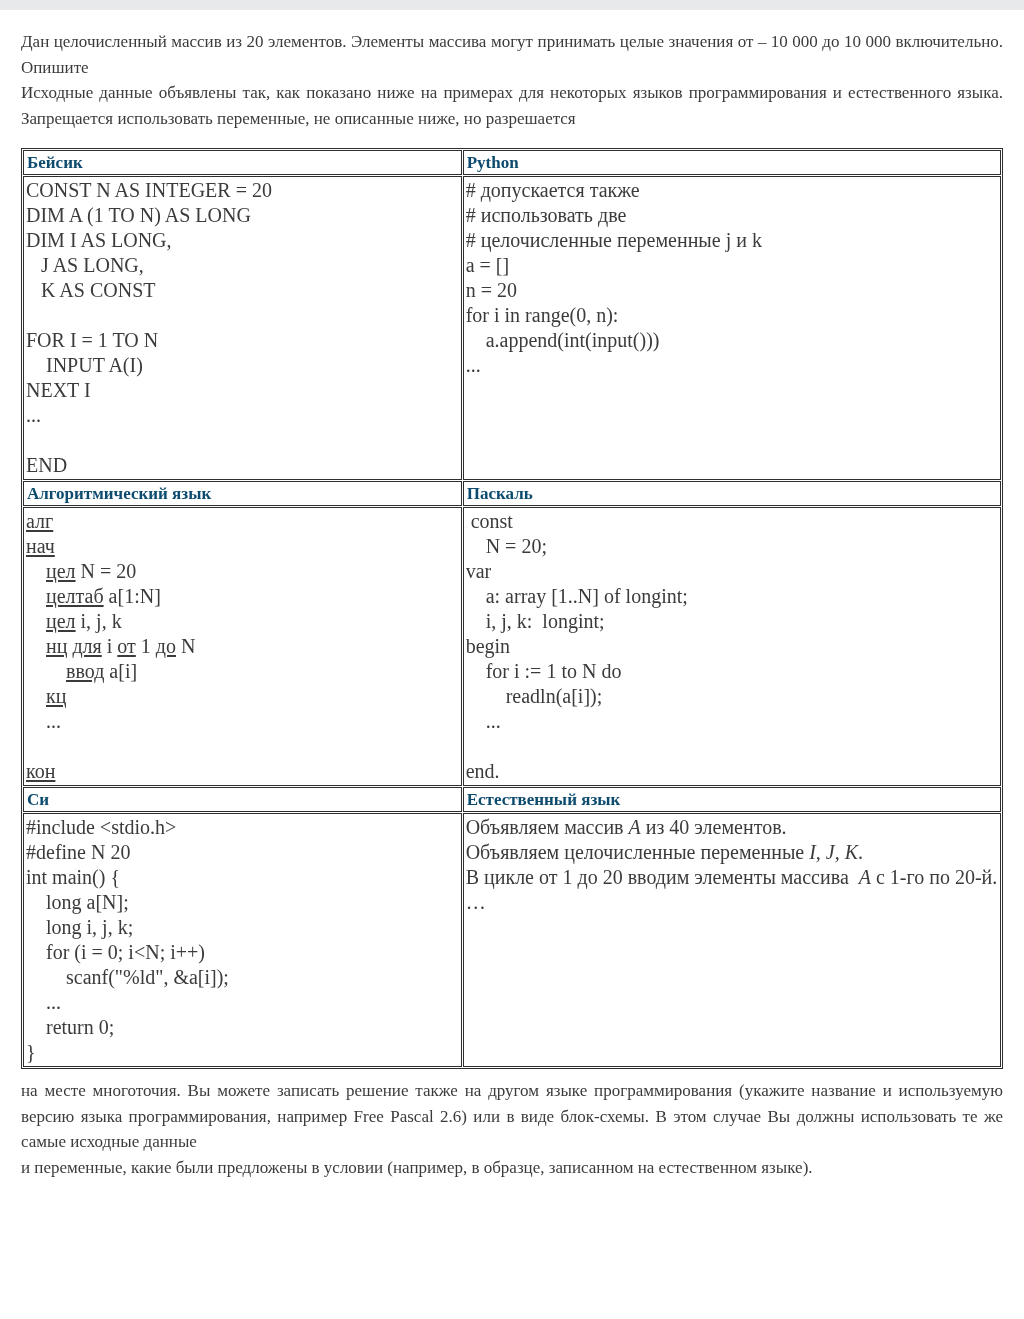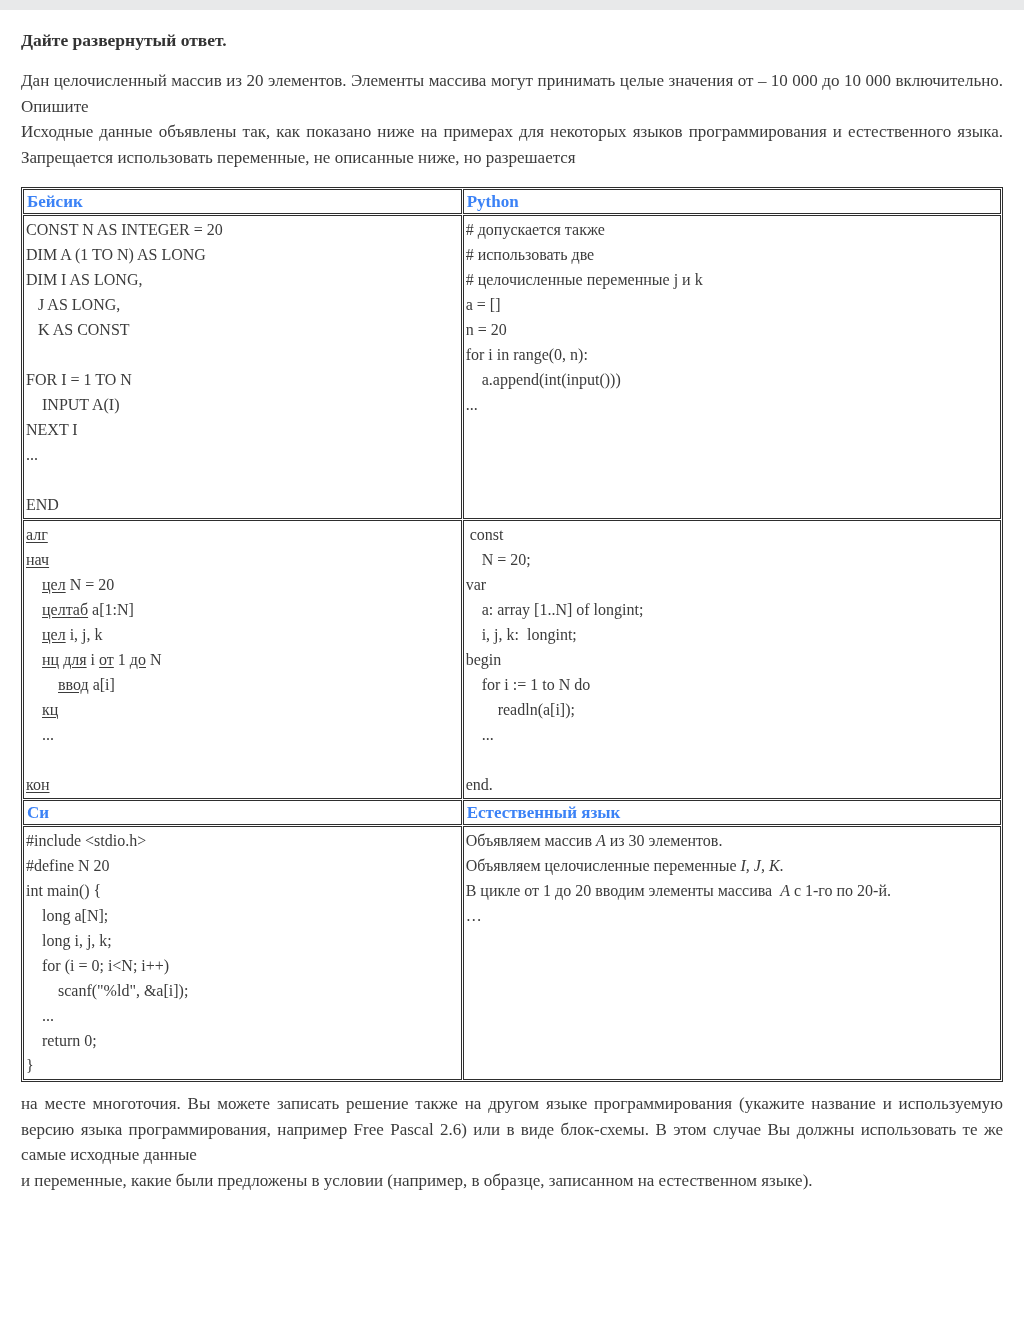--- a/index.html
+++ b/index.html
@@ -46,44 +46,43 @@
     background: #ffffff;
   }
   col.col-left  { width: 44.9%; }
   col.col-right { width: 55.1%; }
   td.header-cell {
     border: 1px solid #2e2e2e;
     font-weight: bold;
     font-size: 17px;
     line-height: 21px;
     padding: 1px 3px;
-    color: #3b82f6;
+    color: #0c4a6e;
   }
   td.code-cell {
     border: 1px solid #2e2e2e;
     vertical-align: top;
     padding: 1px 2px;
   }
   .code-line {
     white-space: pre;
-    font-size: 16px;
+    font-size: 20px;
     line-height: 25px;
     min-height: 25px;
     overflow: hidden;
   }
   .kw { text-decoration: underline; text-underline-offset: 2px; }
   .it { font-style: italic; }
 </style>
 </head>
 <body>
 
 <div class="top-bar"></div>
 
 <div class="page">
-  <h1 class="title">Дайте развернутый ответ.</h1>
 
   <div class="intro" id="intro">
       <p>Дан целочисленный массив из 20 элементов. Элементы массива могут принимать целые значения от  – 10 000 до 10 000 включительно. Опишите</p>
       <p>Исходные данные объявлены так, как показано ниже на примерах для некоторых языков программирования и естественного языка. Запрещается использовать переменные, не описанные ниже, но разрешается</p>
     </div>
 
   <table class="code-table">
     <colgroup>
       <col class="col-left">
       <col class="col-right">
@@ -111,20 +110,24 @@
           <td class="code-cell">
             <div class="code-line"><span># допускается также</span></div>
             <div class="code-line"><span># использовать две</span></div>
             <div class="code-line"><span># целочисленные переменные j и k</span></div>
             <div class="code-line"><span>a = []</span></div>
             <div class="code-line"><span>n = 20</span></div>
             <div class="code-line"><span>for i in range(0, n):</span></div>
             <div class="code-line"><span>    a.append(int(input()))</span></div>
             <div class="code-line"><span>...</span></div>
           </td>
+        </tr>
+        <tr>
+          <td class="header-cell">Алгоритмический язык</td>
+          <td class="header-cell">Паскаль</td>
         </tr>
         <tr>
           <td class="code-cell">
             <div class="code-line"><span class="kw">алг</span></div>
             <div class="code-line"><span class="kw">нач</span></div>
             <div class="code-line"><span>    </span><span class="kw">цел</span><span> N = 20</span></div>
             <div class="code-line"><span>    </span><span class="kw">целтаб</span><span> a[1:N]</span></div>
             <div class="code-line"><span>    </span><span class="kw">цел</span><span> i, j, k</span></div>
             <div class="code-line"><span>    </span><span class="kw">нц</span><span> </span><span class="kw">для</span><span> i </span><span class="kw">от</span><span> 1 </span><span class="kw">до</span><span> N</span></div>
             <div class="code-line"><span>        </span><span class="kw">ввод</span><span> a[i]</span></div>
@@ -158,21 +161,21 @@
             <div class="code-line"><span>int main() {</span></div>
             <div class="code-line"><span>    long a[N];</span></div>
             <div class="code-line"><span>    long i, j, k;</span></div>
             <div class="code-line"><span>    for (i = 0; i&lt;N; i++)</span></div>
             <div class="code-line"><span>        scanf("%ld", &amp;a[i]);</span></div>
             <div class="code-line"><span>    ...</span></div>
             <div class="code-line"><span>    return 0;</span></div>
             <div class="code-line"><span>}</span></div>
           </td>
           <td class="code-cell">
-            <div class="code-line"><span>Объявляем массив </span><span class="it">A</span><span> из 30 элементов.</span></div>
+            <div class="code-line"><span>Объявляем массив </span><span class="it">A</span><span> из 40 элементов.</span></div>
             <div class="code-line"><span>Объявляем целочисленные переменные </span><span class="it">I, J, K</span><span>.</span></div>
             <div class="code-line"><span>В цикле от 1 до 20 вводим элементы массива  </span><span class="it">A</span><span> с 1-го по 20-й.</span></div>
             <div class="code-line"><span>…</span></div>
           </td>
         </tr>
       </tbody>
   </table>
 
   <div class="outro" id="outro">
       <p>на месте многоточия. Вы можете записать решение также на другом языке программирования (укажите название и используемую версию языка программирования, например Free Pascal 2.6) или в виде блок-схемы. В этом случае Вы должны использовать те же самые исходные данные</p>

